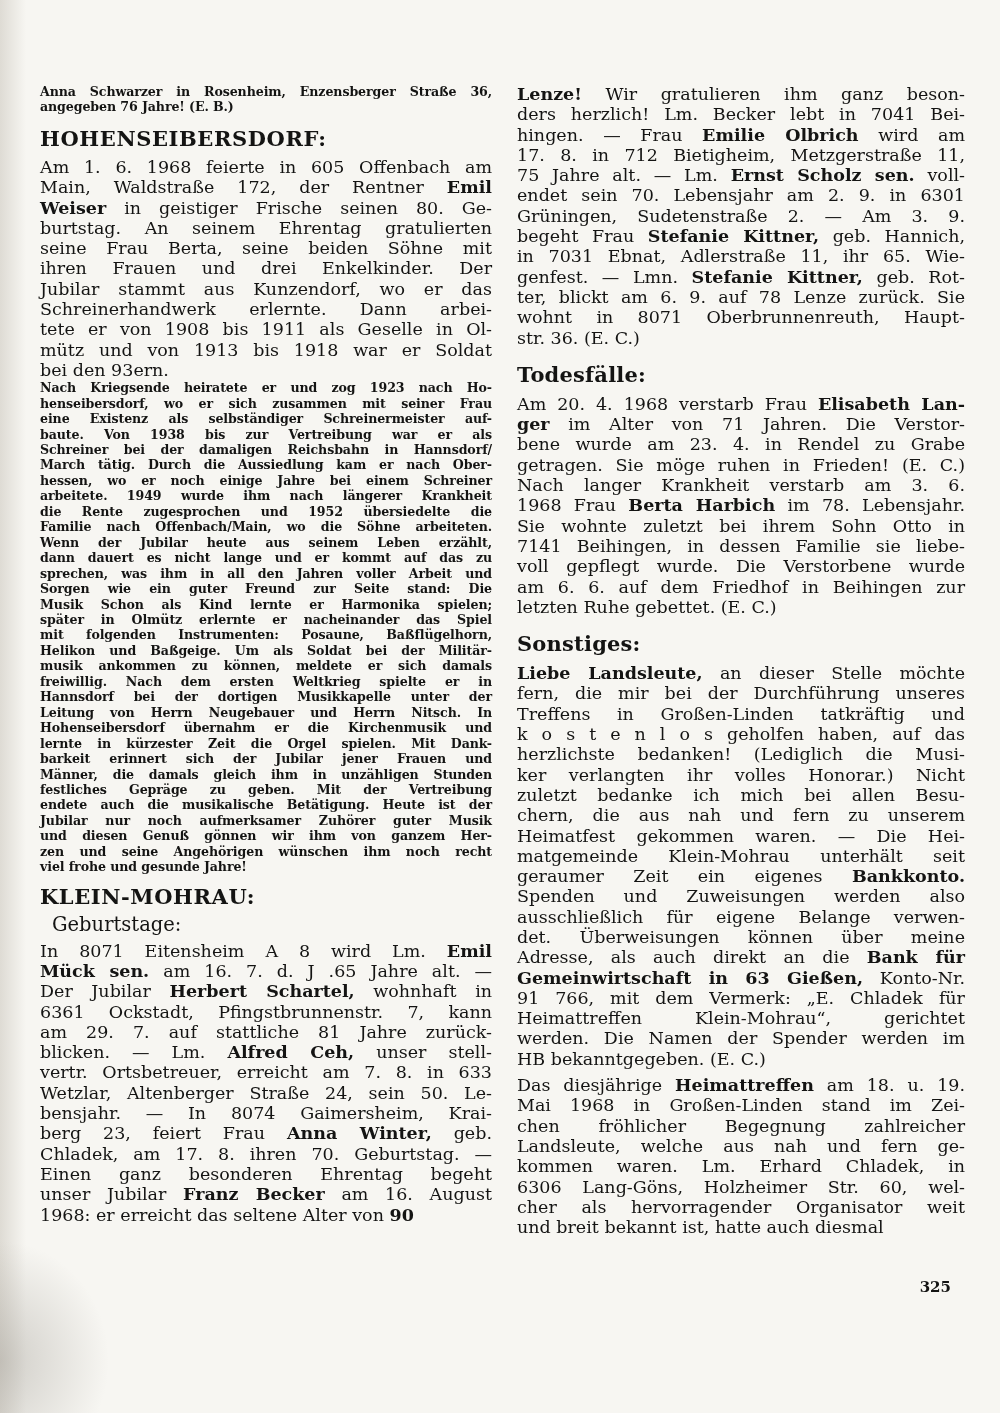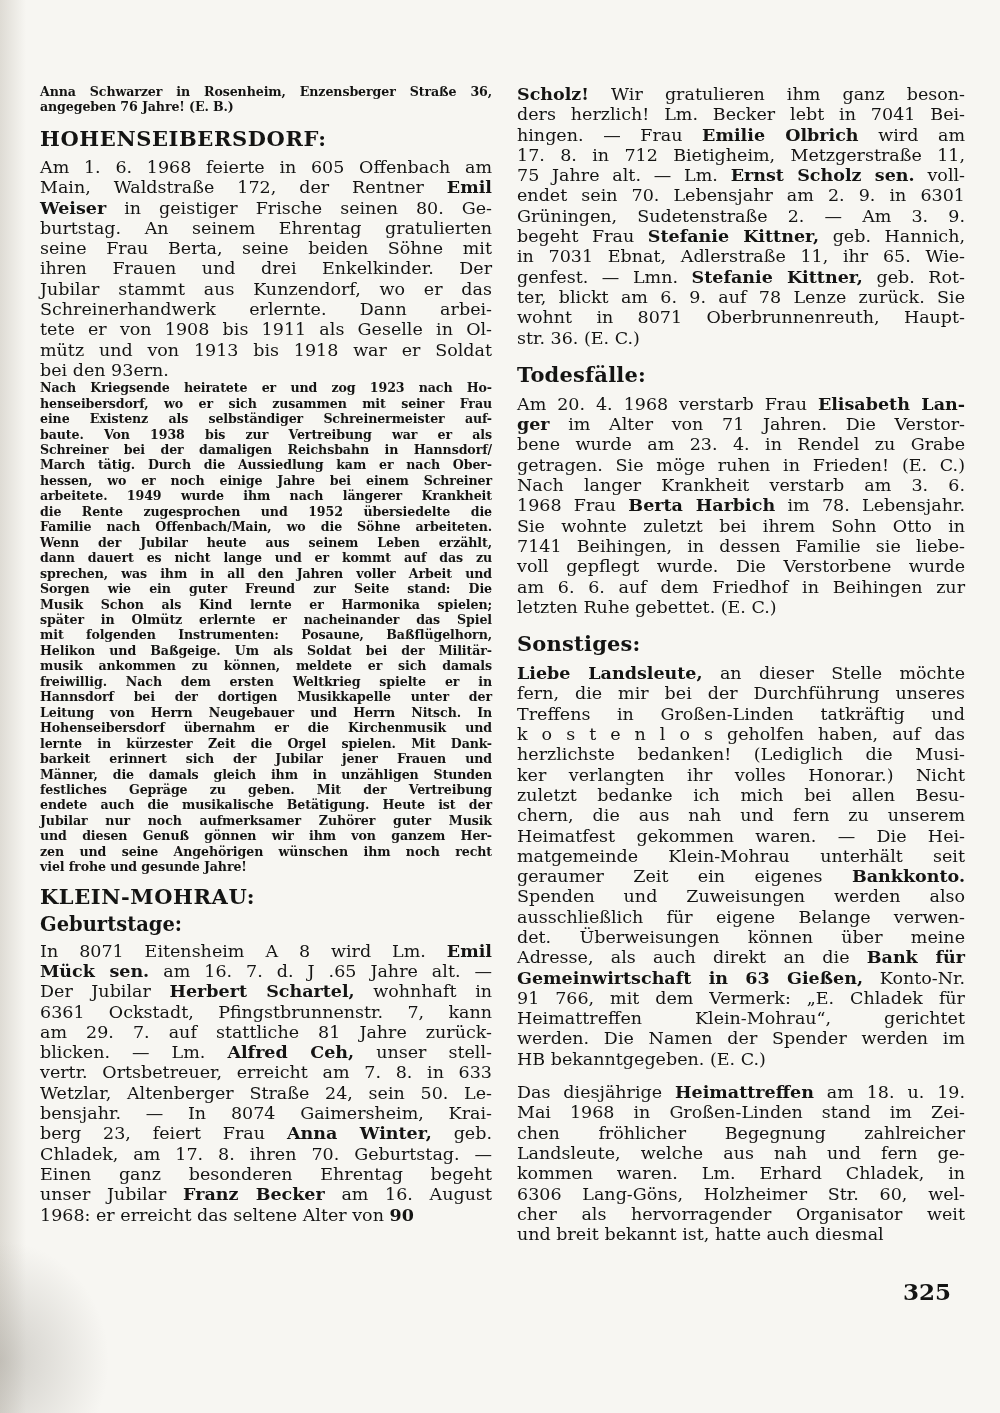--- a/index.html
+++ b/index.html
@@ -13,41 +13,41 @@
     background:linear-gradient(to right, #dedbd4, rgba(247,246,242,0)); 
   }
   .scan-smudge-bl {
     position:absolute; left:0; top:1240px; width:110px; height:173px;
     background:radial-gradient(ellipse at 0% 70%, rgba(160,156,148,0.45), rgba(247,246,242,0) 70%);
   }
   .col { position:absolute; top:84px; }
   .col-left  { left:40px;  width:452px; }
   .col-right { left:517px; width:448px; }
   .para { margin:0; }
-  .para + .para.big { margin-top:13px; }
+  .para + .para.big { margin-top:6px; }
   .line {
     text-align:justify; text-align-last:justify; white-space:nowrap;
   }
   .para .line:last-child { text-align-last:left; }
   .big   { font-size:17.5px; line-height:20.3px; }
   .small { font-size:12.6px; line-height:15.45px; font-weight:bold; letter-spacing:-0.1px; }
   .small b { font-family:"DejaVu Sans", sans-serif; font-size:12.1px; }
   .heading {
     font-size:21px; font-weight:bold; line-height:25px;
     margin:11px 0 6px 0; letter-spacing:0.6px;
   }
   .heading.tight { margin-top:9px; margin-bottom:2px; }
   .subheading {
-    font-size:19.5px; font-weight:bold; line-height:23px;
-    margin:4px 0 5px 0;
+    font-size:19.5px; font-weight:normal; line-height:23px;
+    margin:4px 0 5px 12px;
   }
   .heading.rc { margin:14px 0 7px 0; letter-spacing:0.2px; }
   .page-number {
     position:absolute; top:1278px; left:517px; width:434px;
-    text-align:right; font-size:23px; font-weight:bold;
+    text-align:right; font-size:15px; font-weight:bold;
   }
 </style>
 </head>
 <body>
 
 <div class="scan-edge-left"></div>
 <div class="scan-smudge-bl"></div>
 
 <div class="col col-left">
     <div class="para small">
@@ -117,21 +117,21 @@
       <div class="line">berg 23, feiert Frau <b>Anna Winter,</b> geb.</div>
       <div class="line">Chladek, am 17. 8. ihren 70. Geburtstag. —</div>
       <div class="line">Einen ganz besonderen Ehrentag begeht</div>
       <div class="line">unser Jubilar <b>Franz Becker</b> am 16. August</div>
       <div class="line">1968: er erreicht das seltene Alter von <b>90</b></div>
     </div>
   </div>
 
 <div class="col col-right">
     <div class="para big">
-      <div class="line"><b>Scholz!</b> Wir gratulieren ihm ganz beson-</div>
+      <div class="line"><b>Lenze!</b> Wir gratulieren ihm ganz beson-</div>
       <div class="line">ders herzlich! Lm. Becker lebt in 7041 Bei-</div>
       <div class="line">hingen. — Frau <b>Emilie Olbrich</b> wird am</div>
       <div class="line">17. 8. in 712 Bietigheim, Metzgerstraße 11,</div>
       <div class="line">75 Jahre alt. — Lm. <b>Ernst Scholz sen.</b> voll-</div>
       <div class="line">endet sein 70. Lebensjahr am 2. 9. in 6301</div>
       <div class="line">Grüningen, Sudetenstraße 2. — Am 3. 9.</div>
       <div class="line">begeht Frau <b>Stefanie Kittner,</b> geb. Hannich,</div>
       <div class="line">in 7031 Ebnat, Adlerstraße 11, ihr 65. Wie-</div>
       <div class="line">genfest. — Lmn. <b>Stefanie Kittner,</b> geb. Rot-</div>
       <div class="line">ter, blickt am 6. 9. auf 78 Lenze zurück. Sie</div>

